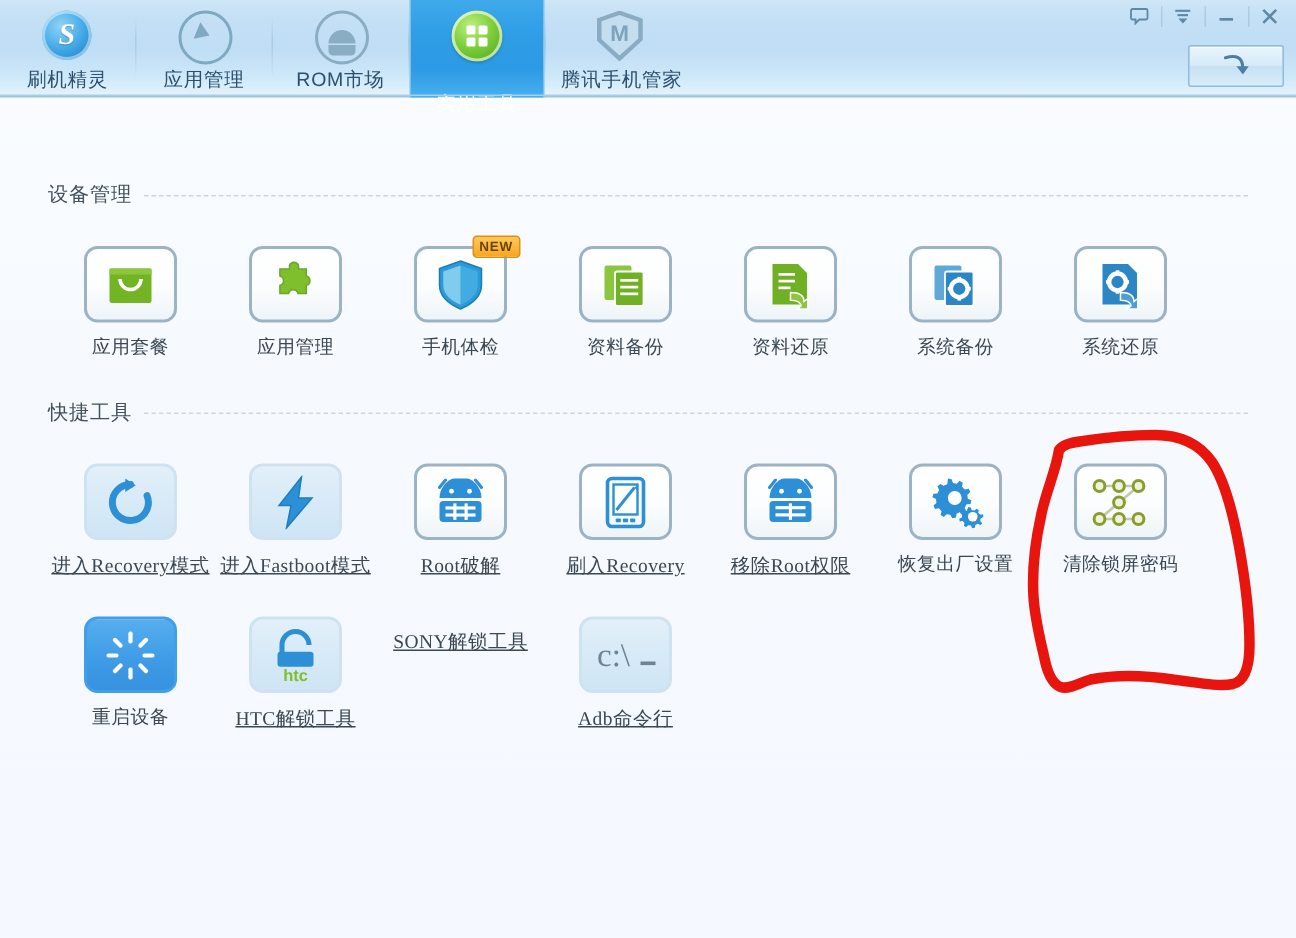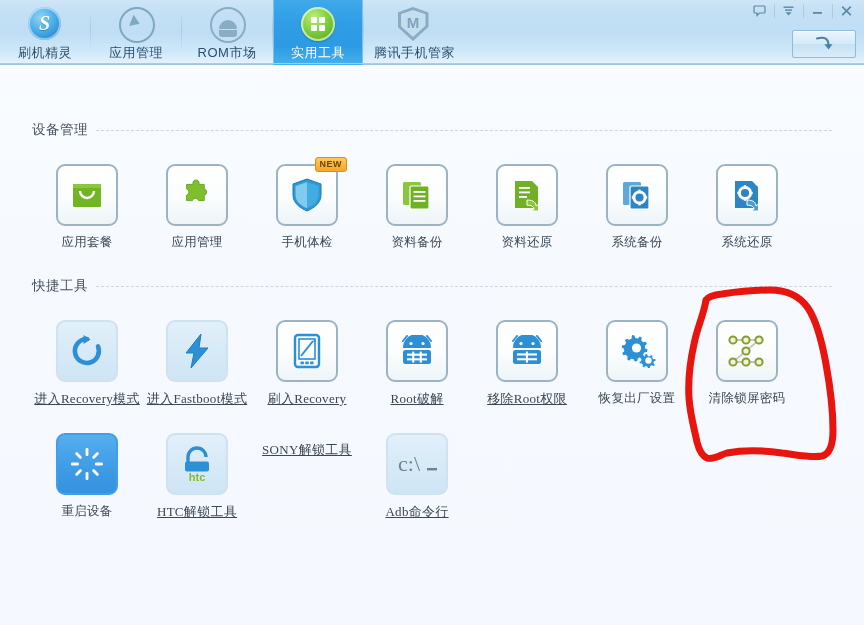--- a/index.html
+++ b/index.html
@@ -64,20 +64,21 @@
     font-size: 13px;
     color: #2c4f6b;
     margin-top: 4px;
     letter-spacing: .5px;
     line-height: 16px;
   }
   .tab.active {
     background: linear-gradient(180deg, #3fa9ea 0%, #2f9ee6 35%, #2c9ae4 70%, #47b0ee 100%);
     border-left: 1px solid #7fc0e8;
     border-right: 1px solid #7fc0e8;
+    gap: 16px;
   }
   .tab.active .tab-label { color: #ffffff; }
 
   .tab-sep {
     width: 1px;
     height: 40px;
     margin-top: 12px;
     background: linear-gradient(180deg, rgba(160,200,225,0), #a6cbe4 40%, rgba(160,200,225,0));
   }
 
@@ -272,21 +273,21 @@
   .cell-label {
     margin-top: 8px;
     font-size: 12.5px;
     color: #3b4752;
     white-space: nowrap;
     letter-spacing: .3px;
   }
 
   .tile {
     width: 62px;
-    height: 62px;
+    height: 51px;
     border-radius: 9px;
     border: 2px solid #9bb3c4;
     background: linear-gradient(180deg, #ffffff 0%, #fbfdfe 55%, #eef4f8 100%);
     display: flex;
     align-items: center;
     justify-content: center;
     box-sizing: border-box;
     position: relative;
   }
   .tile.soft {
@@ -556,52 +557,52 @@
         <div class="tile soft">
           <svg width="30" height="36" viewBox="0 0 30 36">
             <path d="M19 1 L4 20 h8 L9 35 L26 15 h-9 z" fill="#2d8fd6" stroke="#1e7ec2" stroke-width="1"></path>
           </svg>
         </div>
         <div class="cell-label label-serif">进入Fastboot模式</div>
       </div>
 
       <div class="cell">
         <div class="tile">
-          <svg width="28" height="36" viewBox="0 0 28 36">
-            <rect x="2" y="2" width="24" height="32" rx="3" fill="none" stroke="#2d8fd6" stroke-width="2.4"></rect>
-            <rect x="6" y="6" width="16" height="20" fill="none" stroke="#2d8fd6" stroke-width="1.6"></rect>
-            <path d="M8 23 L20 8" stroke="#2d8fd6" stroke-width="2"></path>
-            <path d="M20 8 l2.5-2 -1 3.6 z" fill="#2d8fd6"></path>
-            <g fill="#2d8fd6">
-              <rect x="7.5" y="28.6" width="3.4" height="2.6" rx="0.6"></rect>
-              <rect x="12.3" y="28.6" width="3.4" height="2.6" rx="0.6"></rect>
-              <rect x="17.1" y="28.6" width="3.4" height="2.6" rx="0.6"></rect>
-            </g>
-          </svg>
-        </div>
-        <div class="cell-label label-serif">刷入Recovery</div>
-      </div>
-
-      <div class="cell">
-        <div class="tile">
           <svg width="36" height="32" viewBox="0 0 36 32">
             <path d="M4 6 L8 1 M32 6 L28 1" stroke="#2d8fd6" stroke-width="2" stroke-linecap="round"></path>
             <path d="M4 13 a14 14 0 0 1 28 0 z" fill="#2d8fd6"></path>
             <circle cx="12" cy="8.5" r="1.6" fill="#ffffff"></circle>
             <circle cx="24" cy="8.5" r="1.6" fill="#ffffff"></circle>
             <rect x="4" y="15" width="28" height="14" rx="2.5" fill="#2d8fd6"></rect>
             <g fill="#ffffff">
               <rect x="8" y="18.6" width="20" height="2.1"></rect>
               <rect x="8" y="23.3" width="20" height="2.1"></rect>
               <rect x="13.2" y="16.6" width="2.1" height="11"></rect>
               <rect x="20.7" y="16.6" width="2.1" height="11"></rect>
             </g>
           </svg>
         </div>
         <div class="cell-label label-serif">Root破解</div>
+      </div>
+
+      <div class="cell">
+        <div class="tile">
+          <svg width="28" height="36" viewBox="0 0 28 36">
+            <rect x="2" y="2" width="24" height="32" rx="3" fill="none" stroke="#2d8fd6" stroke-width="2.4"></rect>
+            <rect x="6" y="6" width="16" height="20" fill="none" stroke="#2d8fd6" stroke-width="1.6"></rect>
+            <path d="M8 23 L20 8" stroke="#2d8fd6" stroke-width="2"></path>
+            <path d="M20 8 l2.5-2 -1 3.6 z" fill="#2d8fd6"></path>
+            <g fill="#2d8fd6">
+              <rect x="7.5" y="28.6" width="3.4" height="2.6" rx="0.6"></rect>
+              <rect x="12.3" y="28.6" width="3.4" height="2.6" rx="0.6"></rect>
+              <rect x="17.1" y="28.6" width="3.4" height="2.6" rx="0.6"></rect>
+            </g>
+          </svg>
+        </div>
+        <div class="cell-label label-serif">刷入Recovery</div>
       </div>
 
       <div class="cell">
         <div class="tile">
           <svg width="36" height="32" viewBox="0 0 36 32">
             <path d="M4 6 L8 1 M32 6 L28 1" stroke="#2d8fd6" stroke-width="2" stroke-linecap="round"></path>
             <path d="M4 13 a14 14 0 0 1 28 0 z" fill="#2d8fd6"></path>
             <circle cx="12" cy="8.5" r="1.6" fill="#ffffff"></circle>
             <circle cx="24" cy="8.5" r="1.6" fill="#ffffff"></circle>
             <rect x="4" y="15" width="28" height="14" rx="2.5" fill="#2d8fd6"></rect>

